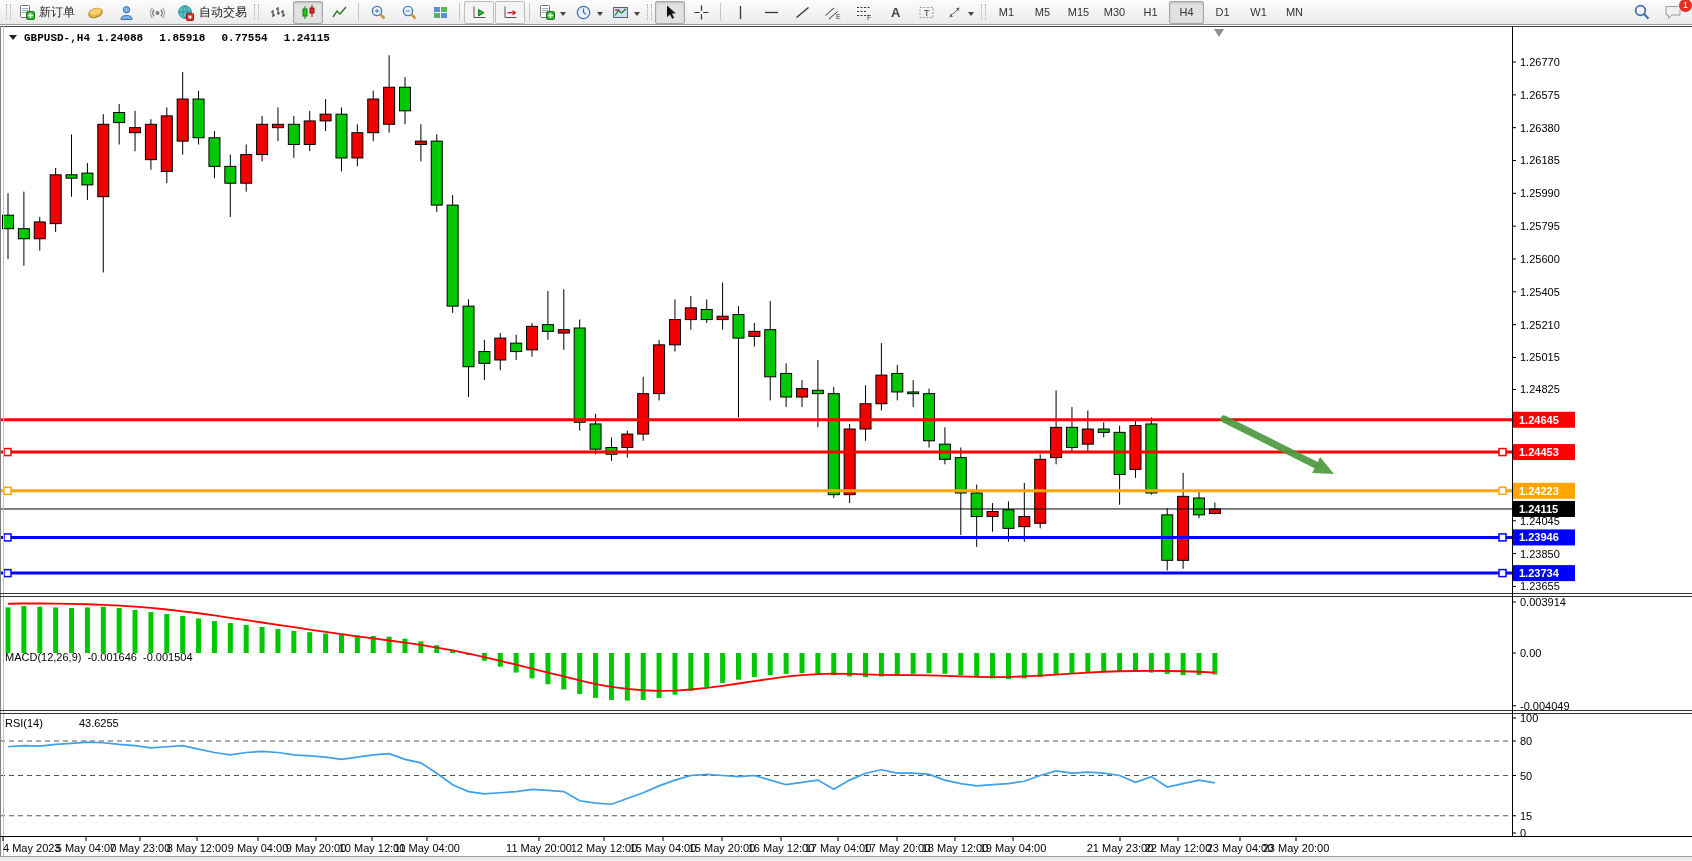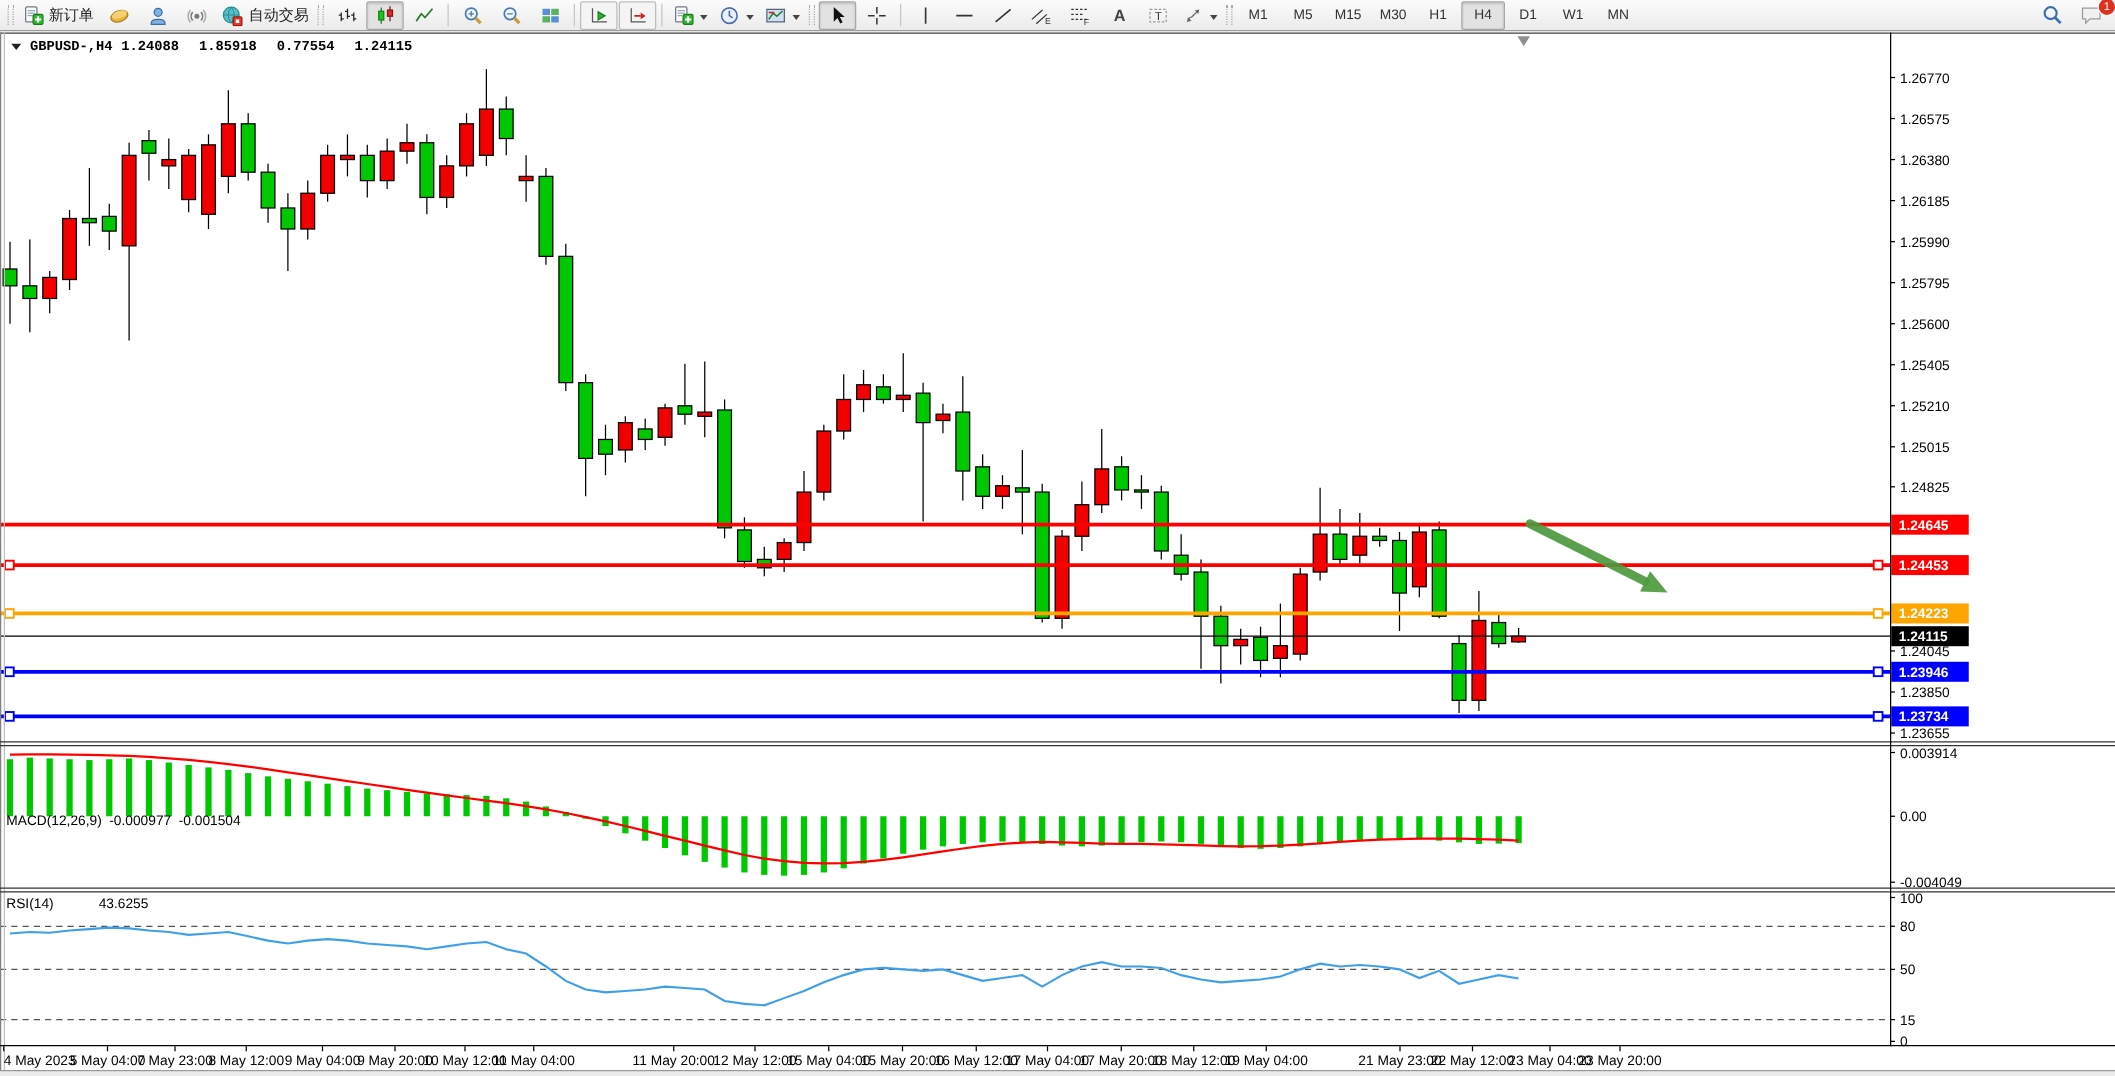--- a/index.html
+++ b/index.html
@@ -646,20 +646,20 @@
   <span class="ohlc">
     <span>1.24088</span>
     <span>1.85918</span>
     <span>0.77554</span>
     <span>1.24115</span>
   </span>
 </div>
 
 <div class="ind-label ind-macd">
   <span>MACD(12,26,9)</span>
-  <span>-0.000977</span>
+  <span>-0.001646</span>
   <span>-0.001504</span>
 </div>
 
 <div class="ind-label ind-rsi">
   <span>RSI(14)</span>
   <span>43.6255</span>
 </div>
 
 </body></html>

